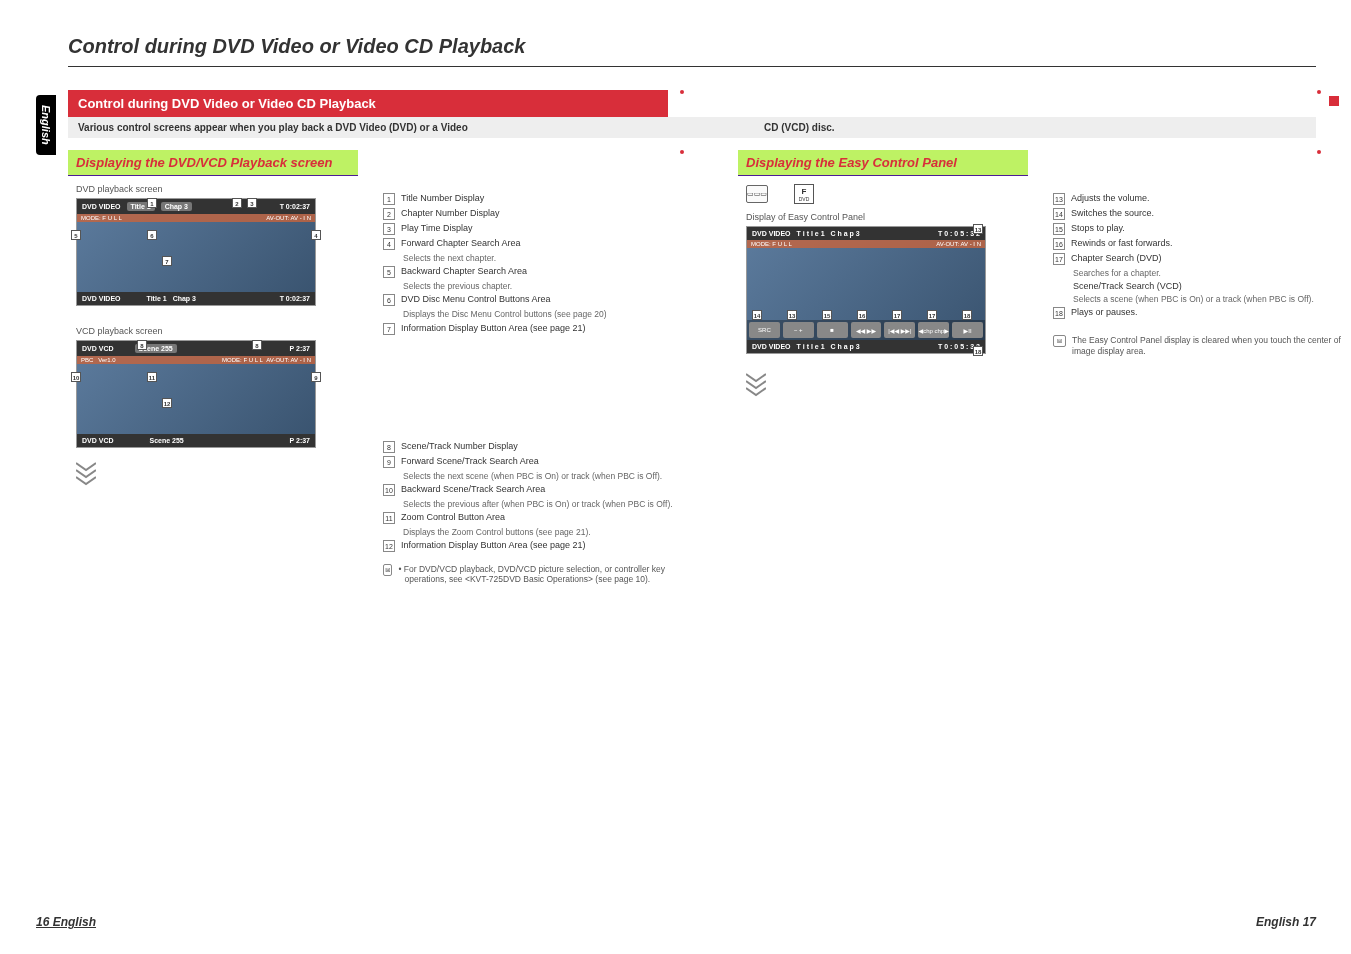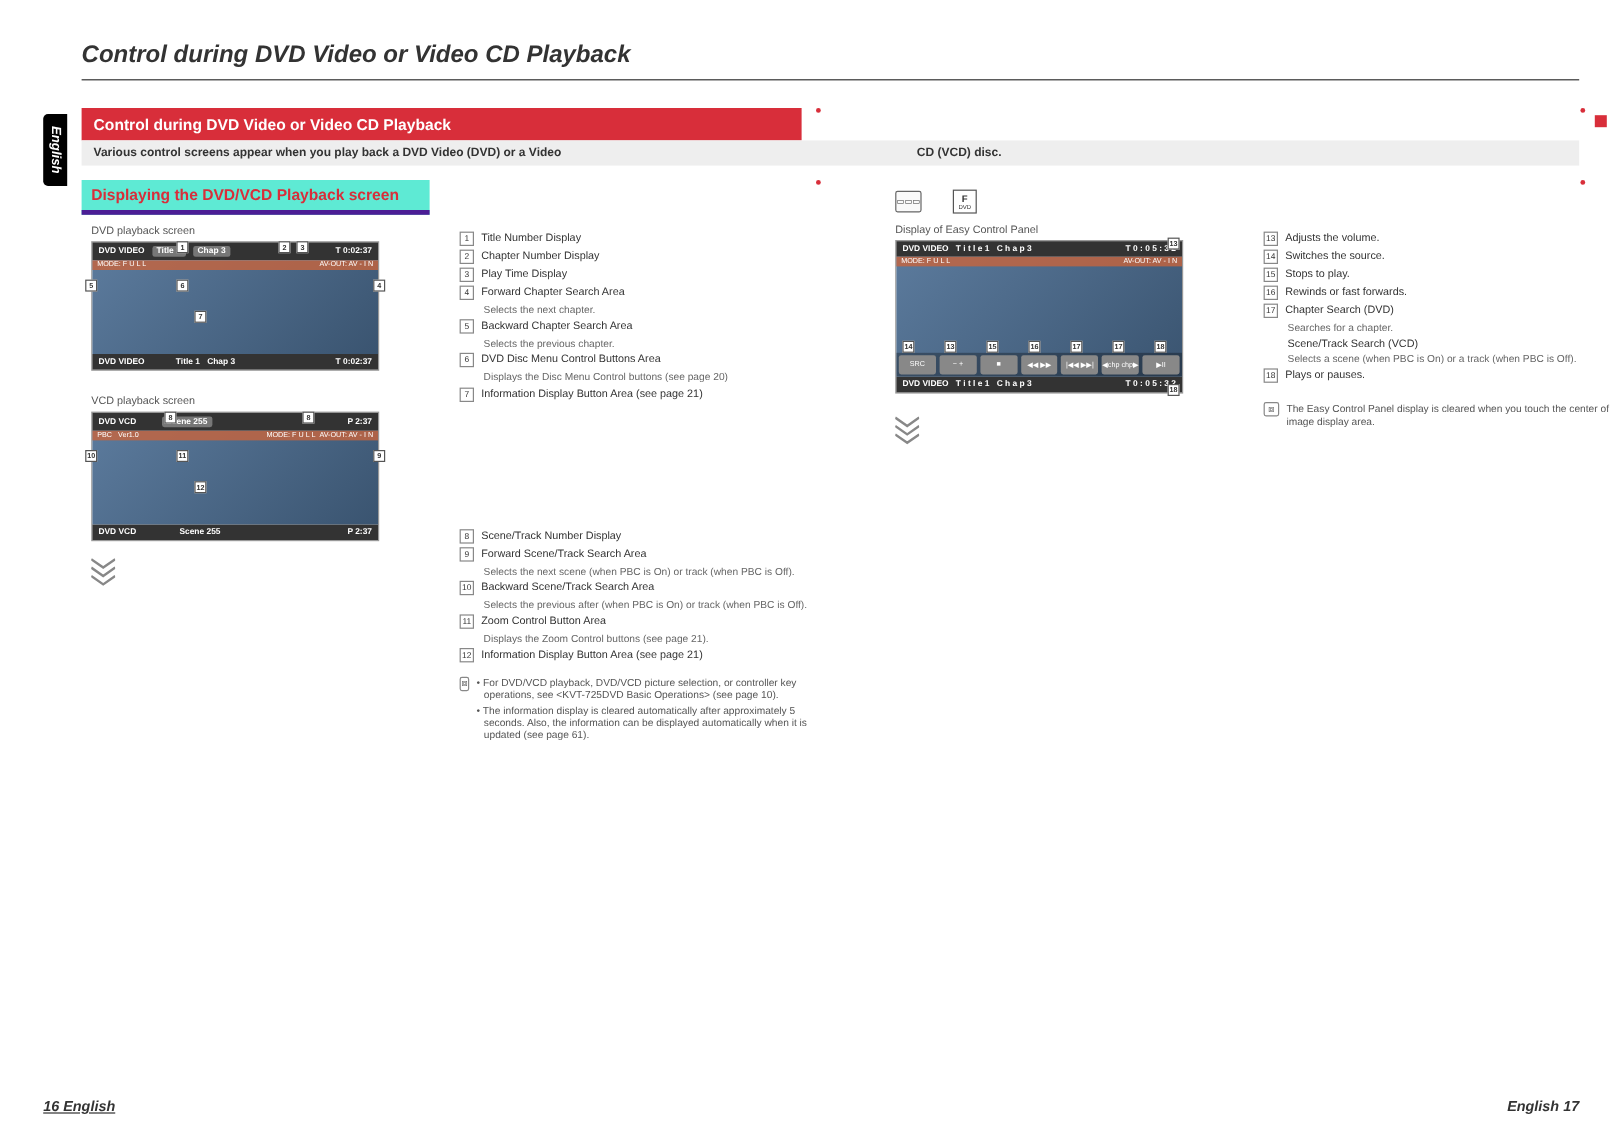--- a/index.html
+++ b/index.html
@@ -8,21 +8,21 @@
     .title-rule { position: absolute; top: 66px; left: 68px; right: 35px; border-top: 1px solid #333; }
     .lang-tab { position: absolute; left: 36px; top: 95px; background: #000; color: #fff; writing-mode: vertical-rl; text-orientation: mixed; font-weight: bold; font-style: italic; font-size: 11px; padding: 10px 4px; border-radius: 4px 0 0 4px; }
     .main { position: absolute; left: 68px; right: 35px; top: 90px; bottom: 50px; }
     .top-band { background: #d82e3a; color: #fff; font-weight: bold; font-size: 13px; padding: 6px 10px; width: 600px; }
     .sub-band { background: #eee; font-size: 10px; font-weight: bold; padding: 5px 10px; display: flex; justify-content: flex-start; width: 100%; }
     .sub-band-right { position: absolute; left: 696px; }
     .columns { display: flex; position: absolute; top: 50px; bottom: 0; width: 100%; }
     .col { flex: 0 0 300px; padding: 10px 10px 10px 0; margin-right: 15px; }
     .col:last-child { margin-right: 0; }
     .divider { width: 1px; background: #333; margin: 0 20px; }
-    .sec-title { font-size: 13px; font-weight: bold; color: #d82e3a; padding: 5px 8px; background: #5eead4; border-bottom: 4px solid #4c1d95; margin-bottom: 6px; }
+    .sec-title { font-size: 13px; font-weight: bold; color: #d82e3a; padding: 5px 8px; background: #bef264; border-bottom: 1px solid #4c1d95; margin-bottom: 6px; font-style: italic; }
     .body-text { font-size: 9px; color: #444; margin: 4px 8px 8px; line-height: 1.3; }
     .list-item { display: flex; gap: 6px; margin: 3px 0; font-size: 9px; }
     .list-num { border: 1px solid #888; min-width: 12px; height: 12px; line-height: 12px; text-align: center; font-size: 7px; }
     .list-main { font-weight: 500; color: #333; }
     .list-sub { color: #666; margin-left: 20px; font-size: 8.5px; line-height: 1.2; }
     .note-box { display: flex; gap: 6px; margin-top: 12px; font-size: 8.5px; color: #555; }
     .note-icon { border: 1px solid #888; border-radius: 2px; width: 16px; height: 12px; display: flex; align-items: center; justify-content: center; font-size: 8px; }
     .note-ul { list-style: none; }
     .note-ul li { text-indent: -6px; padding-left: 6px; margin-bottom: 3px; }
     .note-ul li:before { content: "• "; }
@@ -196,28 +196,28 @@
           <div class="list-item">
             <div class="list-num">12</div>
             <div class="list-main">Information Display Button Area (see page 21)</div>
           </div>
         </div>
 
       <div class="note-box">
         <div class="note-icon">⧈</div>
         <ul class="note-ul" id="col2-notes">
             <li>For DVD/VCD playback, DVD/VCD picture selection, or controller key operations, see &lt;KVT-725DVD Basic Operations&gt; (see page 10).</li>
-            <li>The information display is cleared automatically after approximately 5 seconds. Also, the information can be displayed automatically when it is updated (see page 61).</li>
           </ul>
       </div>
     </div>
 
     <div class="divider"></div>
 
     <div class="col">
+      <div class="sec-title">Displaying the Easy Control Panel</div>
 
       <div class="mock-device">
         <div class="device-btn">▭▭▭</div>
         <div style="width:10px"></div>
         <div class="mode-box">
           <span>F</span>
           <sub>DVD</sub>
         </div>
       </div>
 

